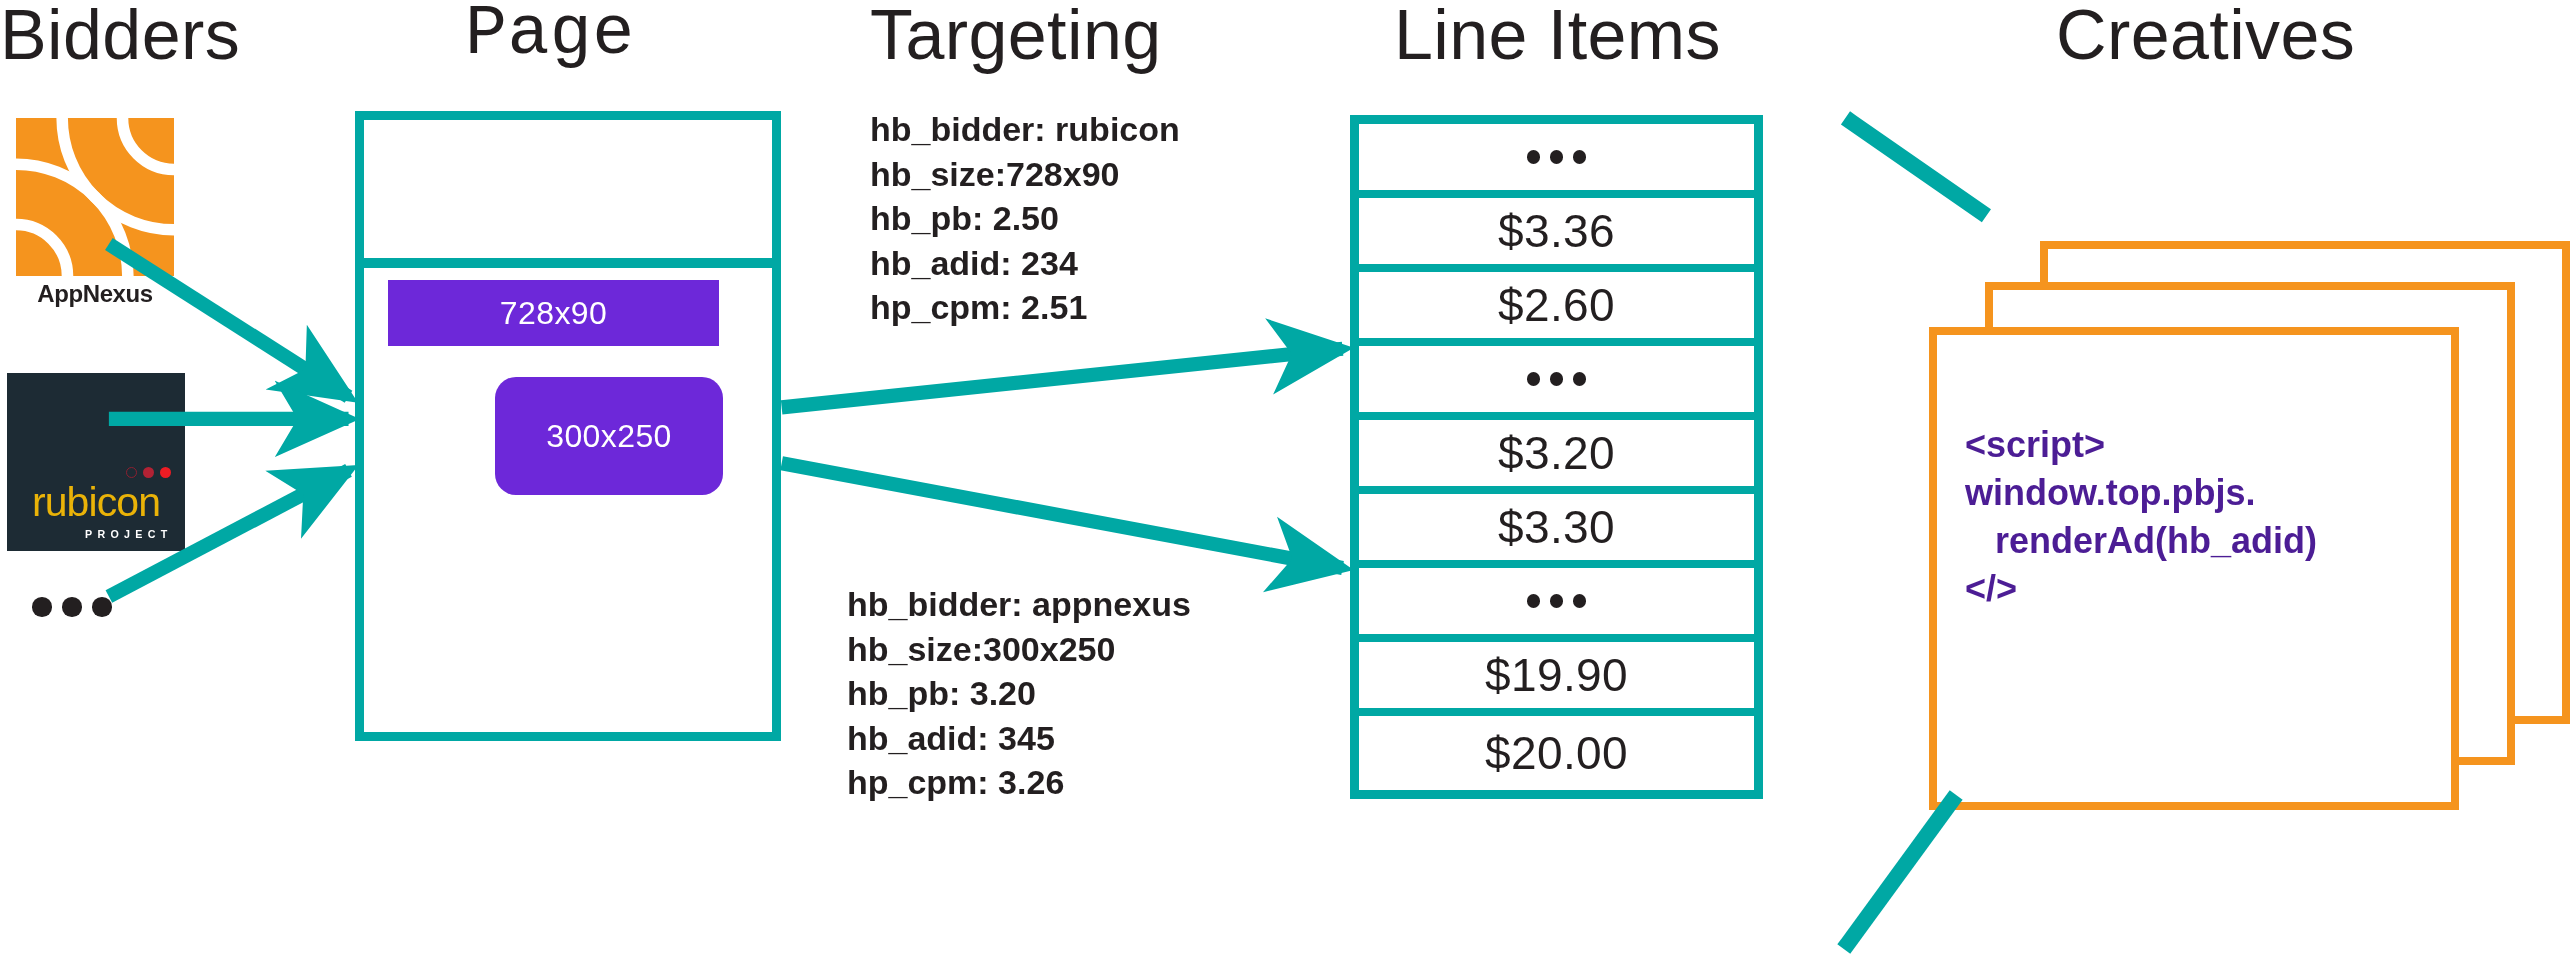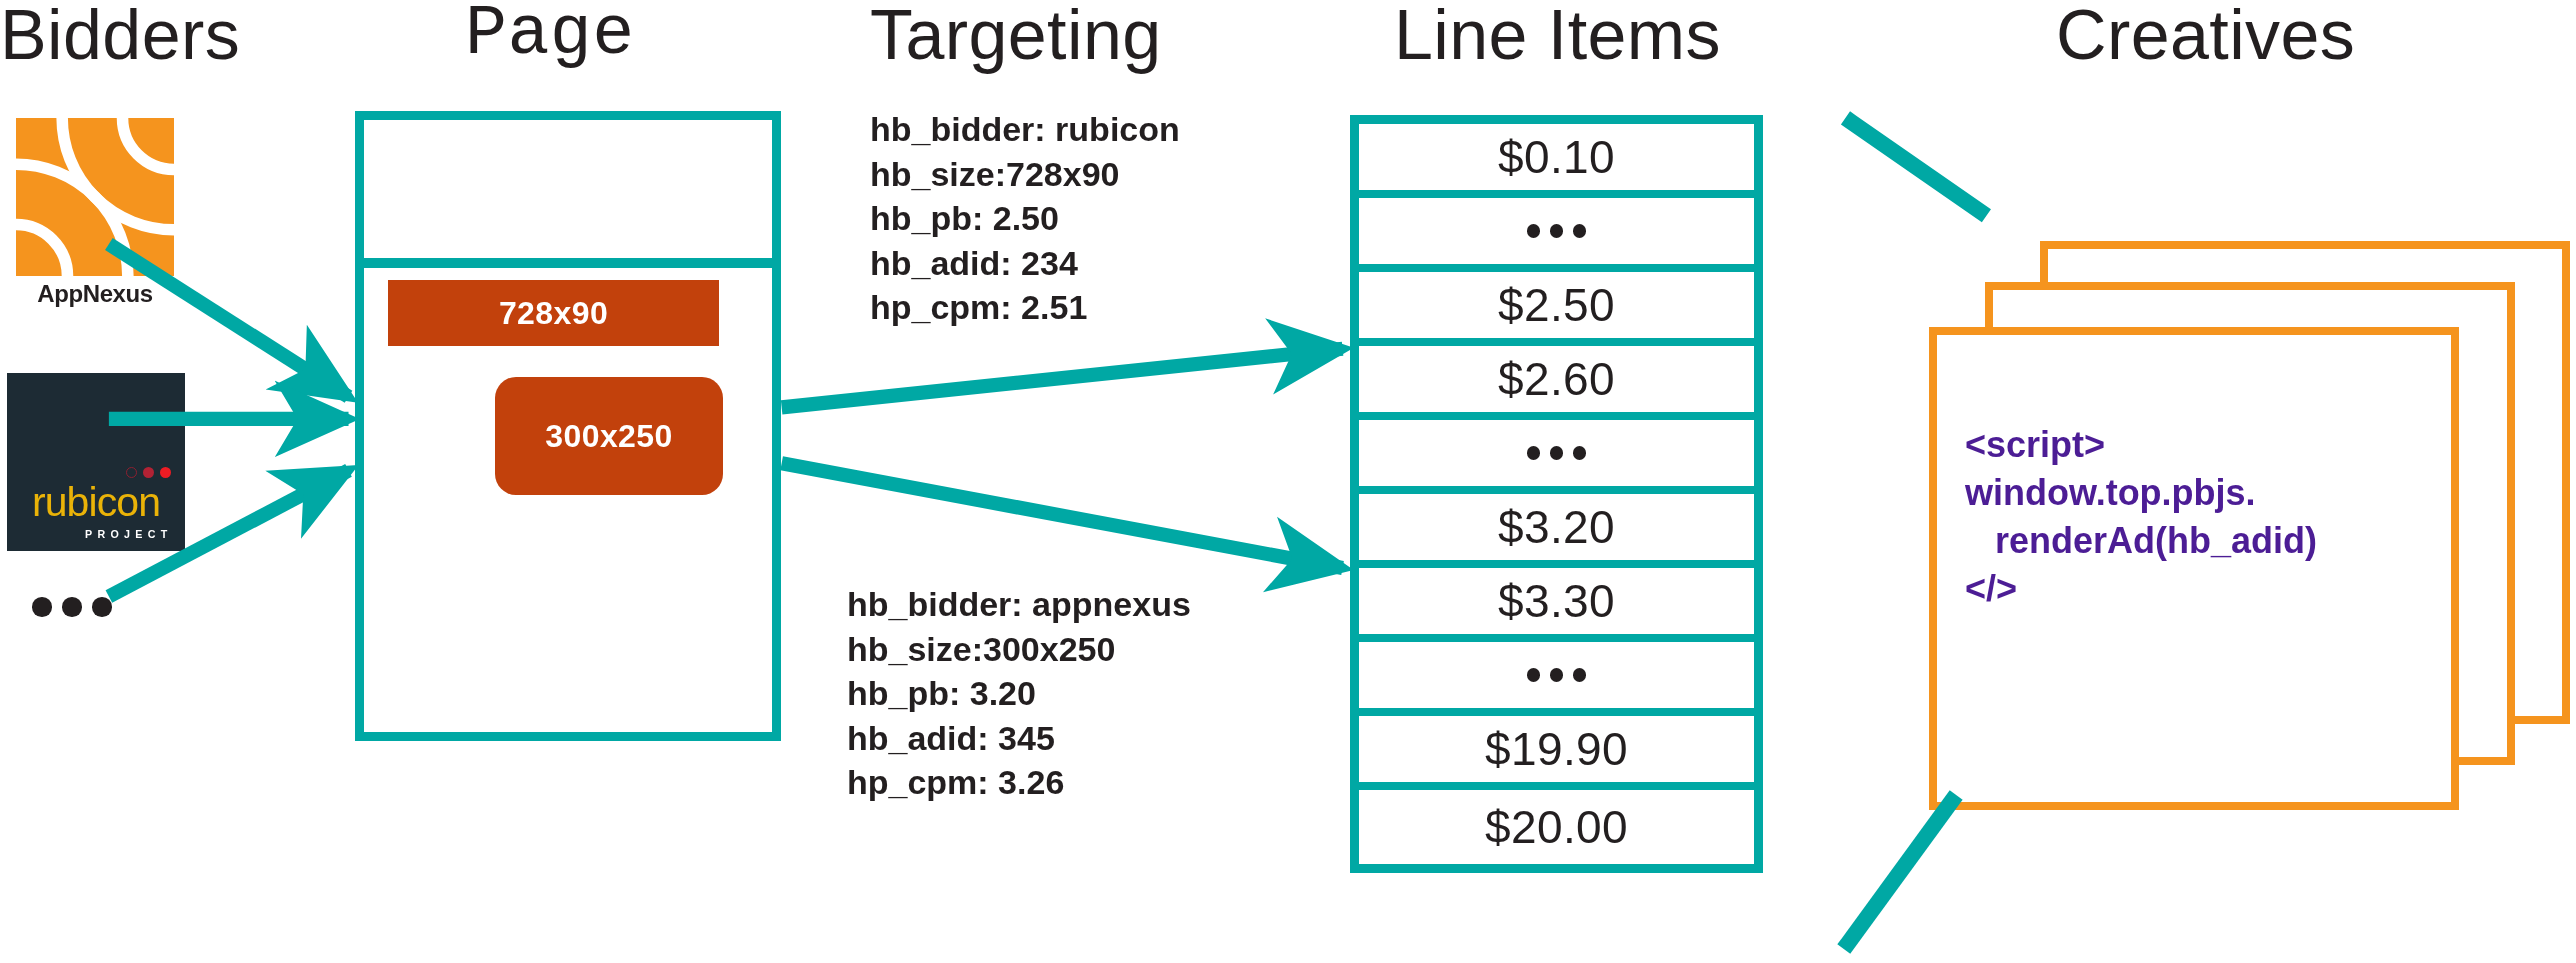--- a/index.html
+++ b/index.html
@@ -117,27 +117,27 @@
   .page-divider {
     position: absolute;
     left: 355px;
     top: 258px;
     width: 426px;
     height: 9.8px;
     background: #00a8a4;
   }
   .ad-slot {
     position: absolute;
-    background: #c2410c;
+    background: #6d28d9;
     color: #ffffff;
     display: flex;
     align-items: center;
     justify-content: center;
     font-size: 32px;
-    font-weight: 700;
+    font-weight: 400;
     letter-spacing: 0.4px;
   }
   .ad-728 { left: 388px; top: 280px; width: 331px; height: 66px; }
   .ad-300 { left: 495px; top: 377px; width: 228px; height: 118px; border-radius: 21px; }
 
   
   .targeting {
     position: absolute;
     font-size: 34px;
     line-height: 1.31;
@@ -260,31 +260,28 @@
 hb_adid: 234
 hp_cpm: 2.51</div>
   <div class="targeting targeting-2">hb_bidder: appnexus
 hb_size:300x250
 hb_pb: 3.20
 hb_adid: 345
 hp_cpm: 3.26</div>
 
   <div class="line-items" id="line-items">
       <div class="li-row">
-        <span class="li-price">$0.10</span>
-      </div>
-      <div class="li-row">
         <div class="li-dots">
           <i></i>
           <i></i>
           <i></i>
         </div>
       </div>
       <div class="li-row">
-        <span class="li-price">$2.50</span>
+        <span class="li-price">$3.36</span>
       </div>
       <div class="li-row">
         <span class="li-price">$2.60</span>
       </div>
       <div class="li-row">
         <div class="li-dots">
           <i></i>
           <i></i>
           <i></i>
         </div>

